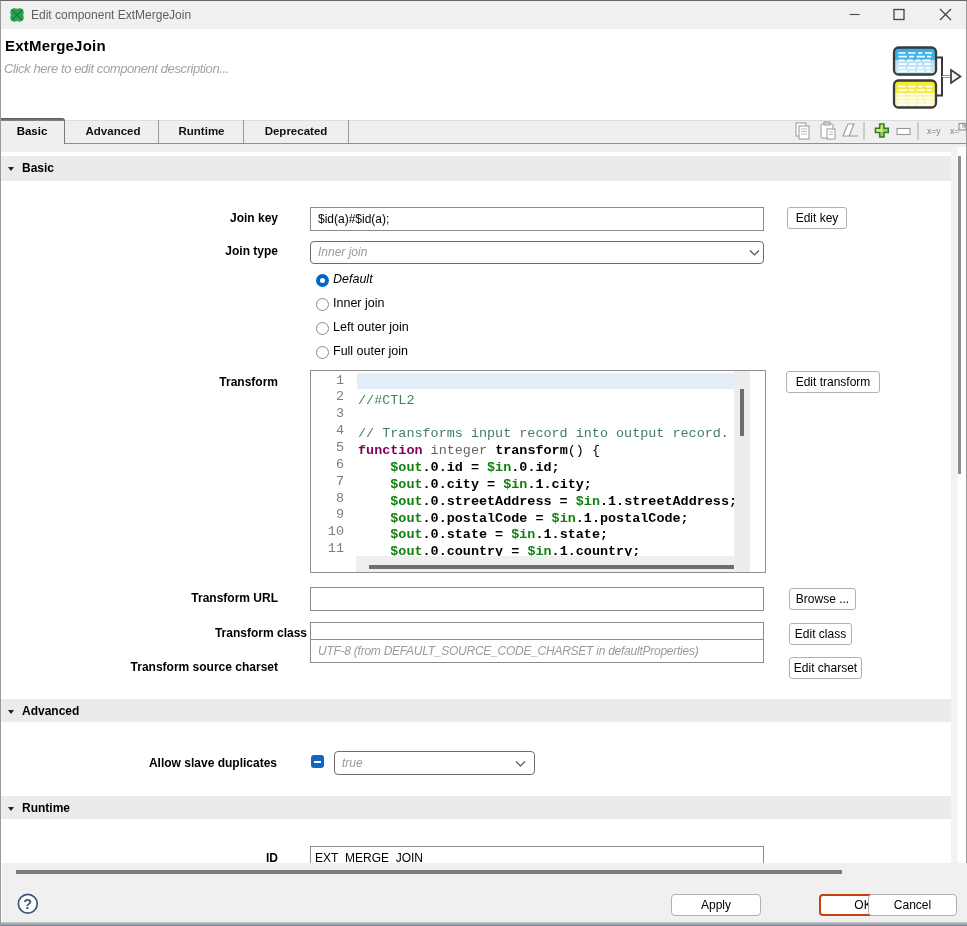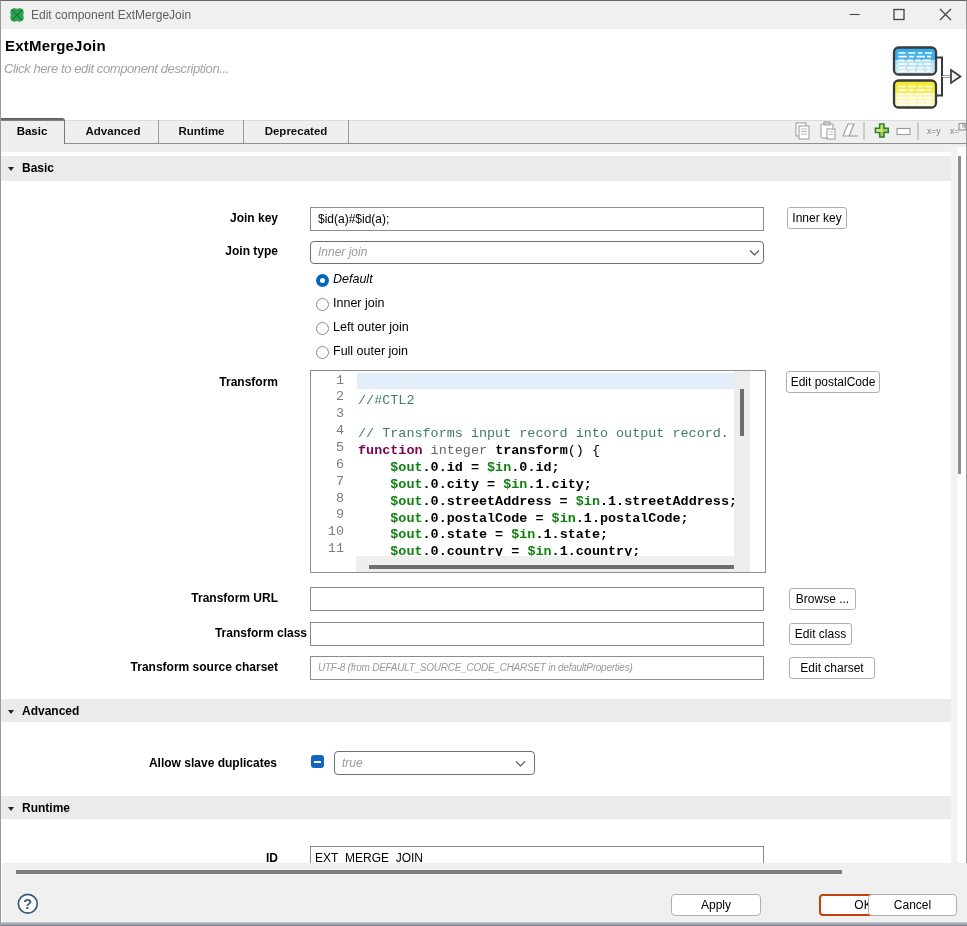--- a/index.html
+++ b/index.html
@@ -169,21 +169,21 @@
     </g>
   </svg>
 
   <div class="secbar" style="top:155px; height:25px;">
     <div class="secarrow"></div>
       <div class="sectext">Basic</div>
   </div>
 
   <div class="flabel" style="top:209.5px;">Join key</div>
   <div class="tinput" style="top:206px;">$id(a)#$id(a);</div>
-  <div class="rbtn" style="left:786px; top:206px; width:60px;">Inner key</div>
+  <div class="rbtn" style="left:786px; top:206px; width:60px;">Edit key</div>
 
   <div class="flabel" style="top:242.5px;">Join type</div>
   <div class="tinput ditalic combo" style="top:239.5px; height:23px; line-height:21px;">Inner join
     <svg class="abs" style="right:3.5px; top:7.5px;" width="11" height="8">
         <path d="M1 1.5 L5.5 6 L10 1.5" fill="none" stroke="#555" stroke-width="1.2"></path>
       </svg>
   </div>
 
   <div class="radio on" style="top:273px;"></div>
     <div class="radlbl" style="top:271px; font-style:italic;">Default</div>
@@ -216,33 +216,33 @@
     <div class="cl cb" style="top:102.7px;">    <span class="var">$out</span>.0.streetAddress = <span class="var">$in</span>.1.streetAddress;</div>
     <div class="cl cb" style="top:119.6px;">    <span class="var">$out</span>.0.postalCode = <span class="var">$in</span>.1.postalCode;</div>
     <div class="cl cb" style="top:136.4px;">    <span class="var">$out</span>.0.state = <span class="var">$in</span>.1.state;</div>
     <div class="cl cb" style="top:153.3px;">    <span class="var">$out</span>.0.country = <span class="var">$in</span>.1.country;</div>
     <div class="cl cb" style="top:170.2px;">    <span class="var">$out</span>.0.email = <span class="var">$in</span>.1.email;</div>
     <div id="htrack"></div>
     <div id="vtrack"></div>
     <div id="vthumb"></div>
     <div id="hthumb2"></div>
   </div>
-  <div class="rbtn" style="left:785px; top:370px; width:94px;">Edit postalCode</div>
+  <div class="rbtn" style="left:785px; top:370px; width:94px;">Edit transform</div>
 
   <div class="flabel" style="top:589.5px;">Transform URL</div>
   <div class="tinput" style="top:586px;"></div>
   <div class="rbtn" style="left:788px; top:587px; width:67px;">Browse ...</div>
 
   <div class="flabel" style="top:624.5px;margin-left:29px;">Transform class</div>
   <div class="tinput" style="top:621px;"></div>
   <div class="rbtn" style="left:788px; top:622px; width:63px;">Edit class</div>
 
   <div class="flabel" style="top:658.5px;">Transform source charset</div>
-  <div class="tinput ditalic" style="top:655px; font-size:10px; letter-spacing:-0.25px;">UTF-8 (from DEFAULT_SOURCE_CODE_CHARSET in defaultProperties)</div>
-  <div class="rbtn" style="left:788px; top:656px; width:86px;">Edit charset</div>
+  <div class="tinput ditalic" style="top:638px; font-size:12px; letter-spacing:-0.25px;">UTF-8 (from DEFAULT_SOURCE_CODE_CHARSET in defaultProperties)</div>
+  <div class="rbtn" style="left:788px; top:656px; width:73px;">Edit charset</div>
 
   <div class="secbar" style="top:698px; height:23px;">
     <div class="secarrow"></div>
       <div class="sectext">Advanced</div>
   </div>
   <div class="flabel" style="top:755px; width:276px;padding-left:36px;">Allow slave duplicates</div>
   <div class="abs" style="left:310px; top:754px; width:13px; height:13px; background:#1365c2; border-radius:3px;">
     <div class="abs" style="left:3px; top:5.5px; width:7px; height:2px; background:#fff;"></div>
   </div>
   <div class="tinput ditalic combo" style="left:333px; top:750px; width:201px;">true

